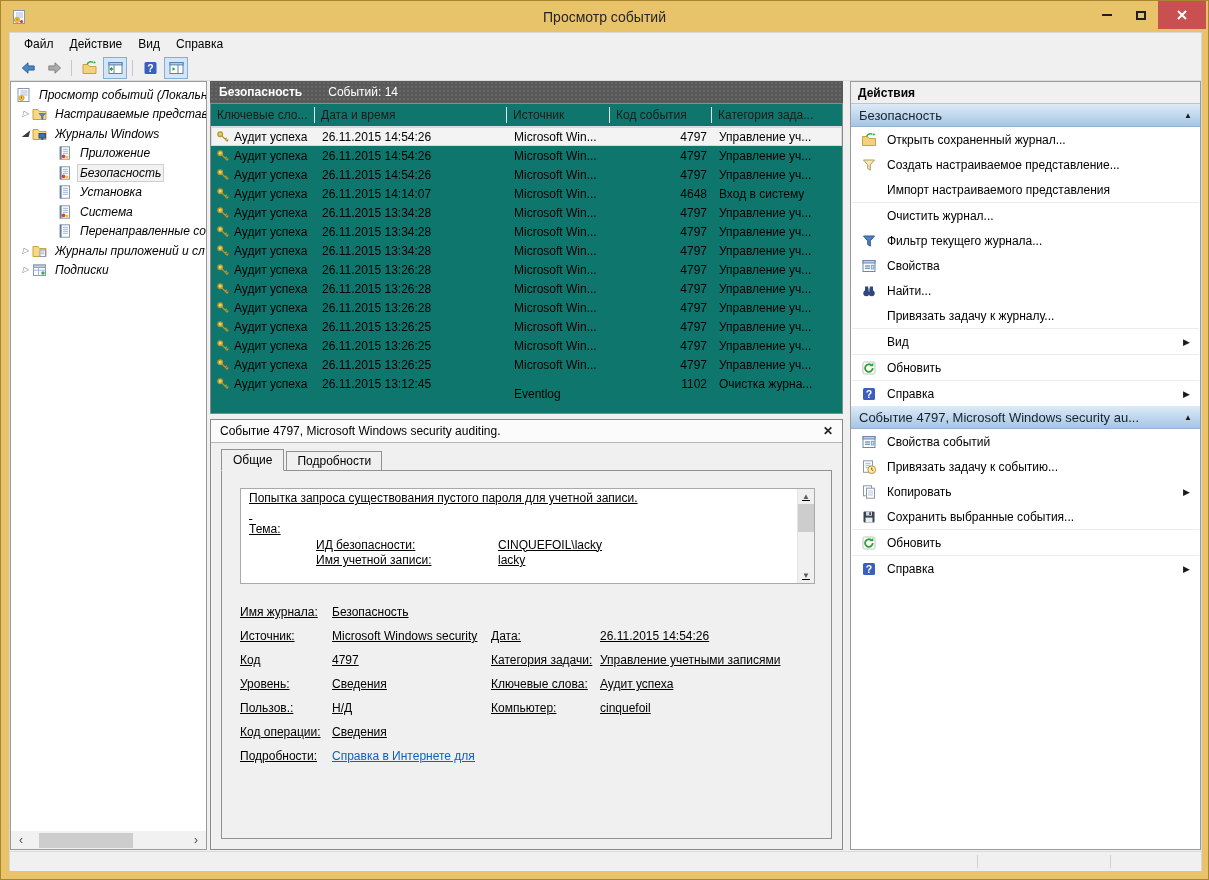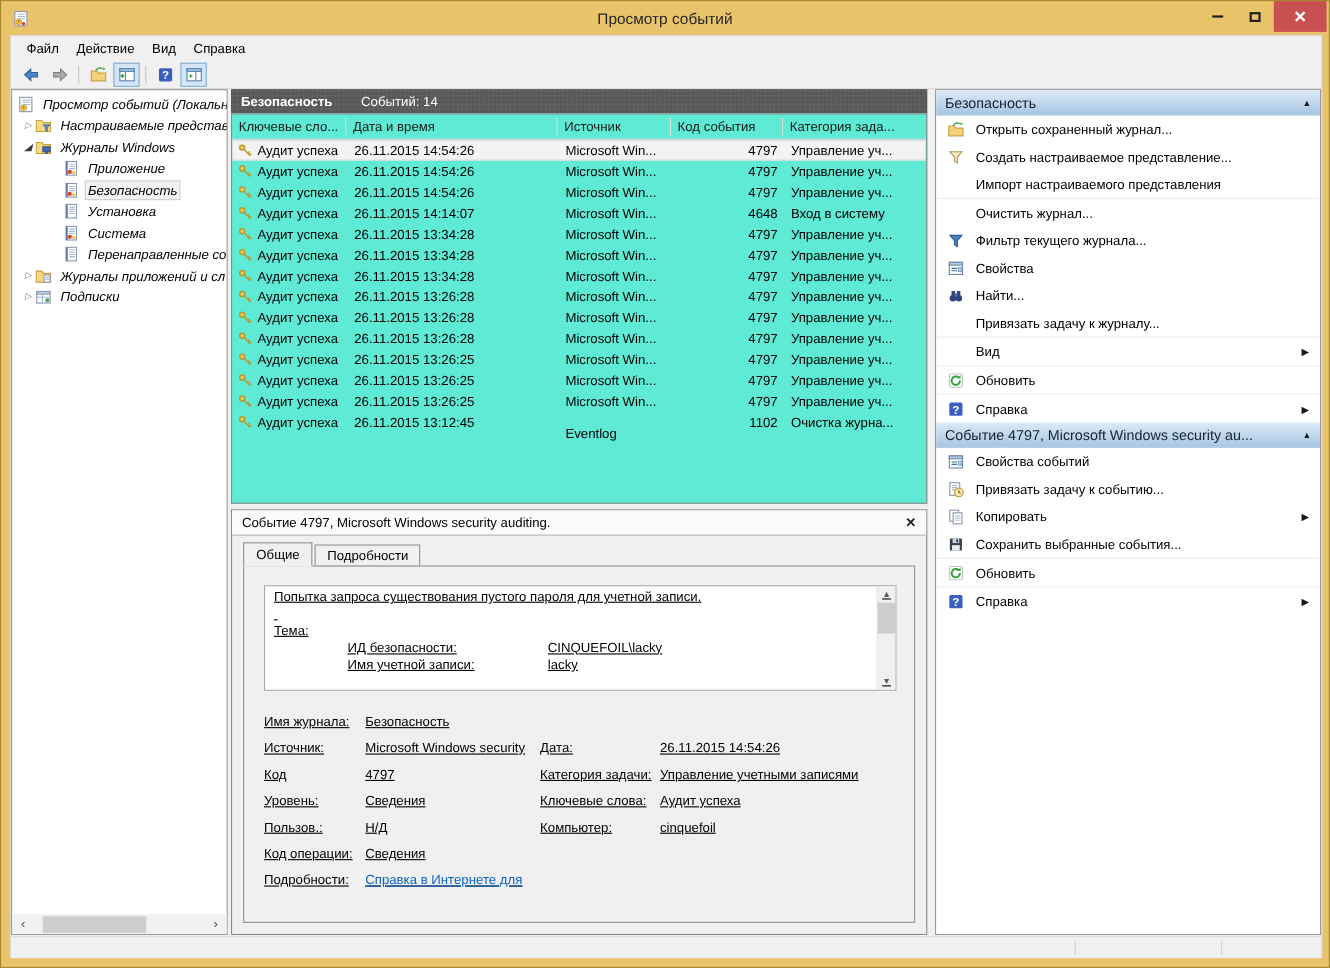--- a/index.html
+++ b/index.html
@@ -39,21 +39,21 @@
   .tree-hscroll{height:18px;flex:none;background:#f1f1f1;display:flex;align-items:center;padding:0 3px;}
   .h-arrow{width:14px;text-align:center;color:#4d4d4d;font-size:12px;line-height:1;flex:none;}
   .h-track{flex:1;height:15px;position:relative;}
   .h-thumb{position:absolute;left:7%;width:58%;top:0;height:15px;background:#cdcdcd;}
   
   .mid{width:633px;flex:none;margin-left:3px;display:flex;flex-direction:column;}
   .list-titlebar{height:22px;flex:none;background:#595959;color:#fff;display:flex;align-items:center;
     padding:0 9px;gap:26px;
     background-image:radial-gradient(rgba(255,255,255,.08) 1px,transparent 1px);background-size:4px 4px;}
   .list-title{font-weight:bold;}
-  .list-box{height:355px;flex:none;background:#5eead4;border:1px solid #8a8a8a;display:flex;flex-direction:column;overflow:hidden;}
+  .list-box{height:311px;flex:none;background:#0f766e;border:1px solid #8a8a8a;display:flex;flex-direction:column;overflow:hidden;}
   .cols{height:23px;flex:none;display:flex;border-bottom:1px solid #dcdcdc;}
   .col{padding:4px 6px;position:relative;white-space:nowrap;overflow:hidden;color:#1a1a1a;flex:none;}
   .col:not(:last-child)::after{content:'';position:absolute;right:0;top:3px;bottom:3px;width:1px;background:#e2e2e2;}
   .rows{flex:1;overflow:hidden;}
   .row{height:19px;display:flex;align-items:center;border:1px solid transparent;}
   .row.selected{background:#f3f3f3;border-color:#d9d9d9;}
   .cell{padding:0 6px;white-space:nowrap;overflow:hidden;flex:none;}
   .cell.kw{display:flex;align-items:center;gap:4px;padding-left:4px;}
   .cell.num{text-align:right;}
   .key-ico{width:14px;height:14px;flex:none;}
@@ -622,20 +622,21 @@
                 <div class="f-cell">Код операции:</div>
                 <div class="f-cell" style="grid-column: 2 / 5;">Сведения</div>
                 <div class="f-cell">Подробности:</div>
                 <div class="f-cell" style="grid-column: 2 / 5;"><span class="f-link">Справка в Интернете для </span></div>
               </div>
           </div>
         </div>
       </div>
 
       <div class="actions-panel">
+        <div class="a-head">Действия</div>
         <div class="a-body">
             <div class="a-sec-head">
               <span>Безопасность</span>
               <span class="a-chevron">▲</span>
             </div>
             <div class="a-item">
               <span class="a-ico">
                 <svg class="ico-svg" viewBox="0 0 16 16">
                   <path d="M1.5 4.5h5l1.5 2h6.5v7h-13z" fill="#f4d27c" stroke="#c9a23f"></path>
                   <path d="M5.5 4.5c1-2.5 4-3.5 6-2" fill="none" stroke="#3fae49" stroke-width="1.4"></path>

